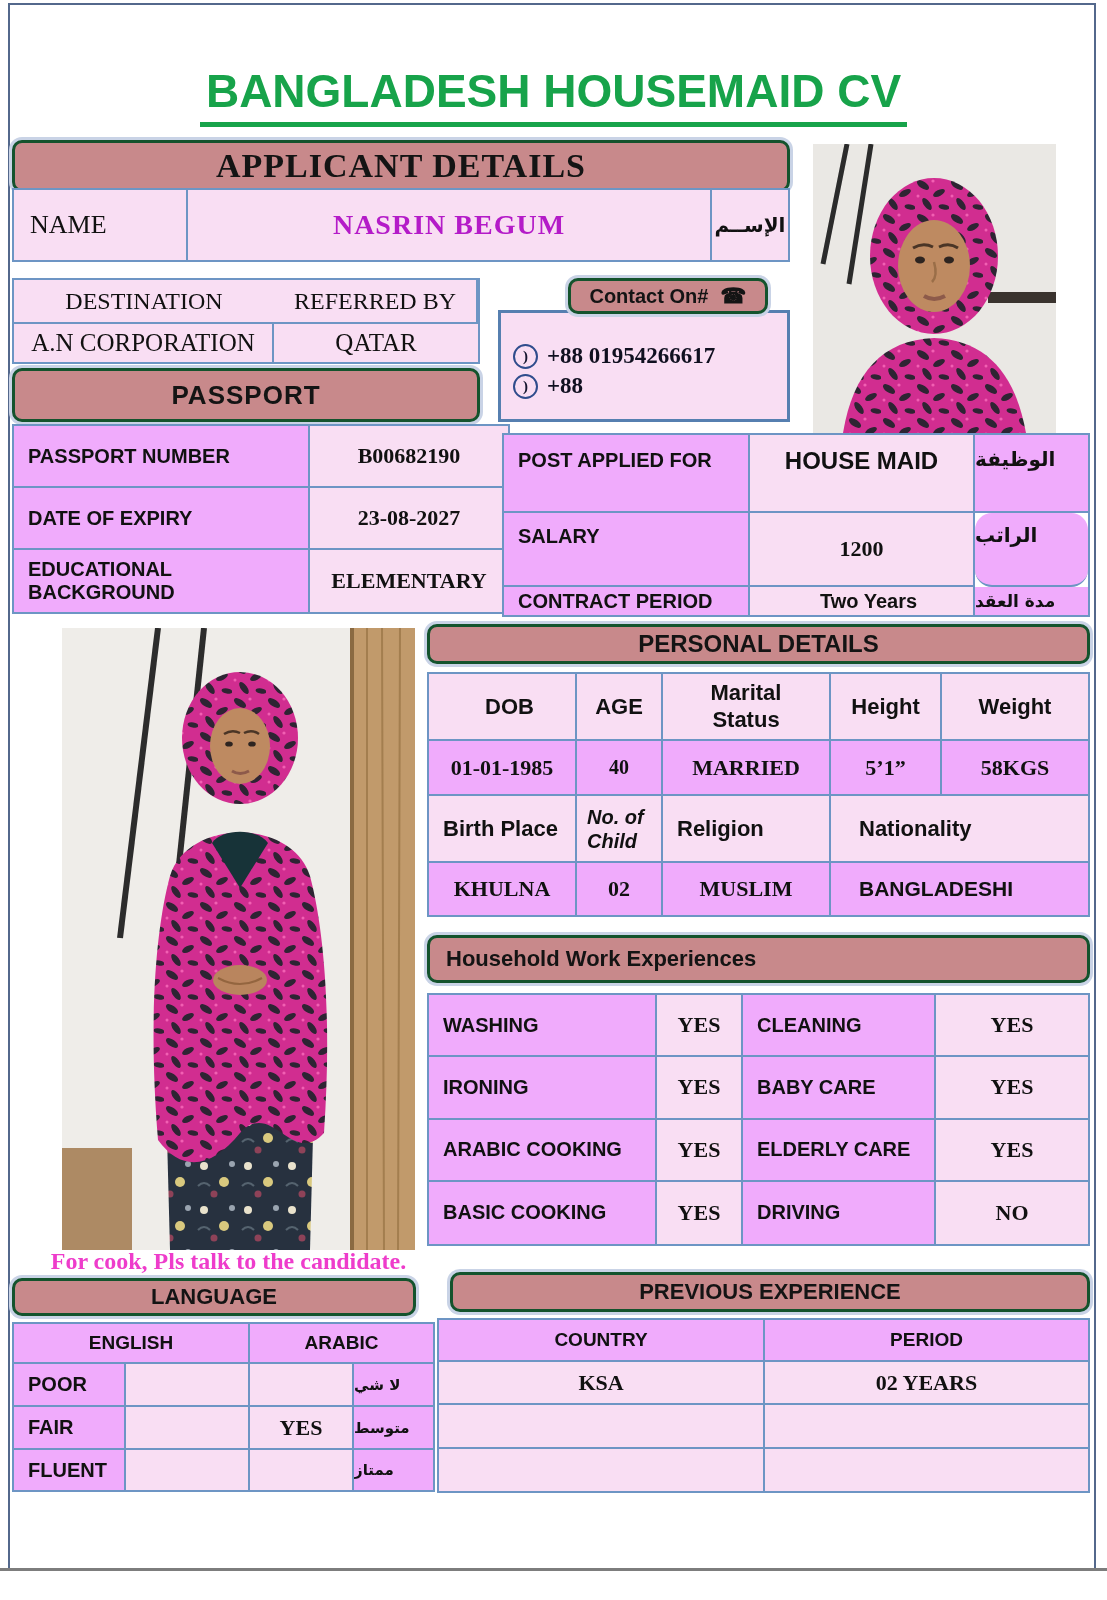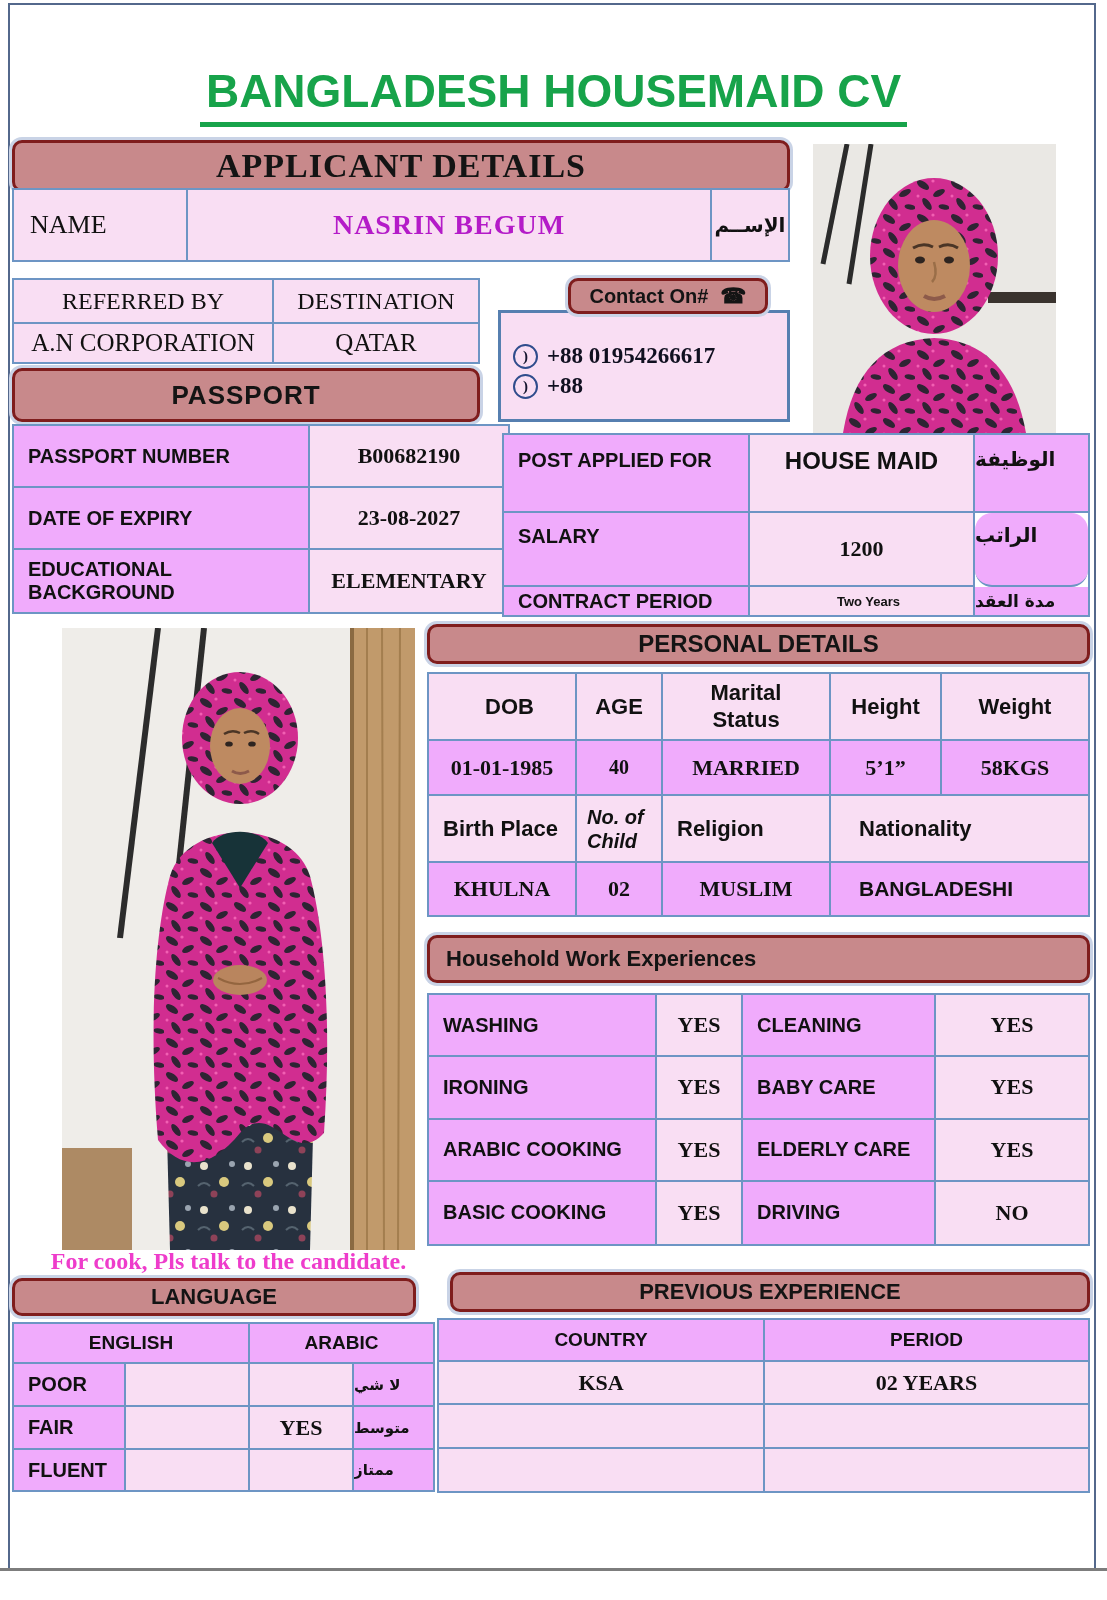--- a/index.html
+++ b/index.html
@@ -7,21 +7,21 @@
         font-family:"Liberation Sans",sans-serif;color:#111;}
   .abs{position:absolute;box-sizing:border-box;}
   .serif{font-family:"Liberation Serif","DejaVu Serif",serif;}
   .ar{font-family:"DejaVu Sans",sans-serif;direction:rtl;}
   .page-frame{left:8px;top:3px;width:1088px;height:1565px;border:2px solid #53688C;border-bottom:none;}
   .bottom-line{left:0;top:1568px;width:1107px;height:3px;background:#7d7d7d;}
   .title-wrap{left:0;top:64px;width:1107px;text-align:center;}
   .title-text{display:inline-block;color:#17A34A;font-weight:bold;font-size:46px;letter-spacing:0px;
               border-bottom:5px solid #17A34A;padding:0 6px 4px 6px;}
   
-  .bar{background:#C8898B;border:3px solid #7f1d1d;border-radius:10px;box-shadow:0 0 0 3px #C9D3E6;
+  .bar{background:#C8898B;border:3px solid #14532d;border-radius:10px;box-shadow:0 0 0 3px #C9D3E6;
        display:flex;align-items:center;justify-content:center;font-weight:bold;color:#141414;}
   
   .tbl{display:grid;border:2px solid #6D95C4;background:#fff;}
   .cell{display:flex;align-items:center;box-sizing:border-box;overflow:hidden;}
   .br{border-right:2px solid #6D95C4;}
   .bb{border-bottom:2px solid #6D95C4;}
   .pink{background:#F9DEF3;}
   .white{background:#f0abfc;}
   .lbl{font-weight:bold;font-size:20px;padding-left:14px;}
   .val{font-family:"Liberation Serif","DejaVu Serif",serif;font-weight:bold;font-size:22px;justify-content:center;}
@@ -84,22 +84,22 @@
     <path d="M111 152 q10 6 21 0" stroke="#8D5A4A" stroke-width="4" fill="none"></path>
   </svg>
 
   <div class="abs tbl" style="left:12px;top:188px;width:778px;height:74px;grid-template-columns:174px 524px 76px;">
     <div class="cell pink br serif" style="font-size:26px;padding-left:16px;">NAME</div>
     <div class="cell pink br val ctr" style="font-size:28px;color:#B41BC8;letter-spacing:1px;">NASRIN BEGUM</div>
     <div class="cell pink ar ctr" style="font-weight:bold;font-size:20px;justify-content:center;">الإســم</div>
   </div>
 
   <div class="abs tbl" style="left:12px;top:278px;width:468px;height:86px;grid-template-columns:260px 204px;grid-template-rows:44px 38px;">
+    <div class="cell pink bb serif ctr" style="font-size:24px;">DESTINATION</div>
     <div class="cell pink br bb serif ctr" style="font-size:24px;">REFERRED BY</div>
-    <div class="cell pink bb serif ctr" style="font-size:24px;">DESTINATION</div>
     <div class="cell pink br serif ctr" style="font-size:25px;">A.N CORPORATION</div>
     <div class="cell pink serif ctr" style="font-size:25px;">QATAR</div>
   </div>
 
   <div class="abs" style="left:498px;top:310px;width:292px;height:112px;background:#F9DEF3;border:3px solid #567FB0;box-sizing:border-box;padding-top:26px;">
     <div class="contact-line">
       <span class="phone-line-icon">)</span>
       <span>+88 01954266617</span>
     </div>
     <div class="contact-line">
@@ -127,21 +127,21 @@
   </div>
 
   <div class="abs tbl" style="left:502px;top:433px;width:588px;height:184px;grid-template-columns:246px 225px 113px;grid-template-rows:78px 74px 28px;">
     <div class="cell white br bb lbl" style="align-items:flex-start;padding-top:14px;">POST APPLIED FOR</div>
     <div class="cell pink br bb ctr" style="font-weight:bold;font-size:24px;align-items:flex-start;padding-top:12px;">HOUSE MAID</div>
     <div class="cell white bb ar" style="font-weight:bold;font-size:20px;justify-content:flex-end;padding:12px 10px 0 0;align-items:flex-start;">الوظيفة</div>
     <div class="cell white br bb lbl" style="align-items:flex-start;padding-top:12px;">SALARY</div>
     <div class="cell pink br bb val">1200</div>
     <div class="cell white bb ar" style="font-weight:bold;font-size:20px;justify-content:flex-end;padding:10px 10px 0 0;align-items:flex-start;border-radius:17px;">الراتب</div>
     <div class="cell white br lbl">CONTRACT PERIOD</div>
-    <div class="cell pink br ctr" style="font-weight:bold;font-size:13px;padding-left:14px;">Two Years</div>
+    <div class="cell pink br ctr" style="font-weight:bold;font-size:20px;padding-left:14px;">Two Years</div>
     <div class="cell white ar" style="font-weight:bold;font-size:17px;justify-content:flex-end;padding-right:8px;">مدة العقد</div>
   </div>
 
   <div class="abs bar" style="left:427px;top:624px;width:663px;height:40px;font-size:24px;">
     <span>PERSONAL DETAILS</span>
   </div>
 
   <div class="abs tbl" style="left:427px;top:672px;width:663px;height:245px;grid-template-columns:148px 86px 168px 111px 146px;grid-template-rows:67px 55px 67px 52px;">
     <div class="cell pink br bb lbl ctr" style="font-size:22px;padding-left:15px;">DOB</div>
     <div class="cell pink br bb lbl ctr" style="font-size:22px;padding-left:0;">AGE</div>

